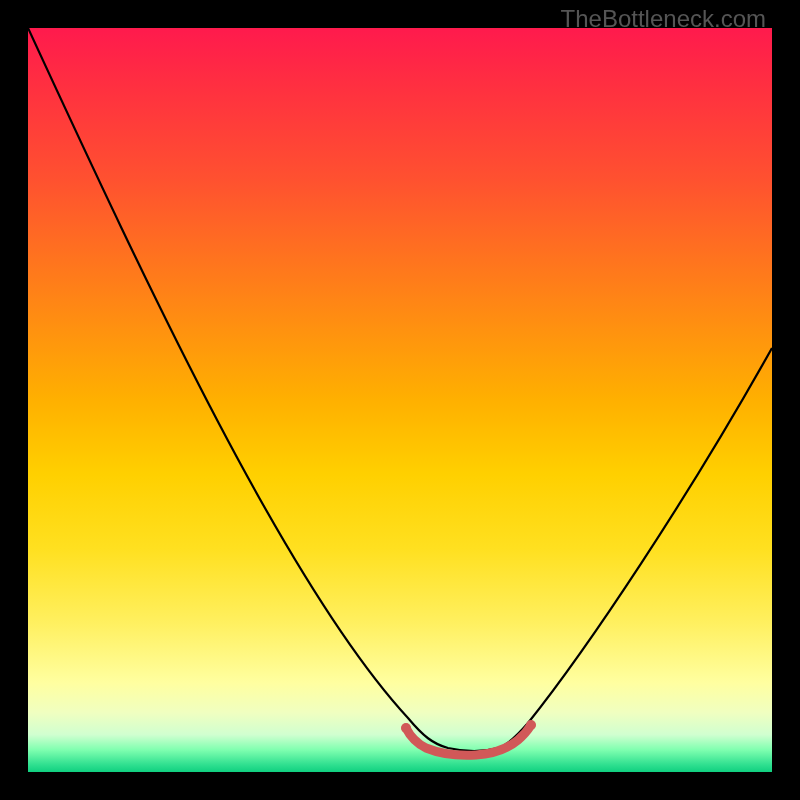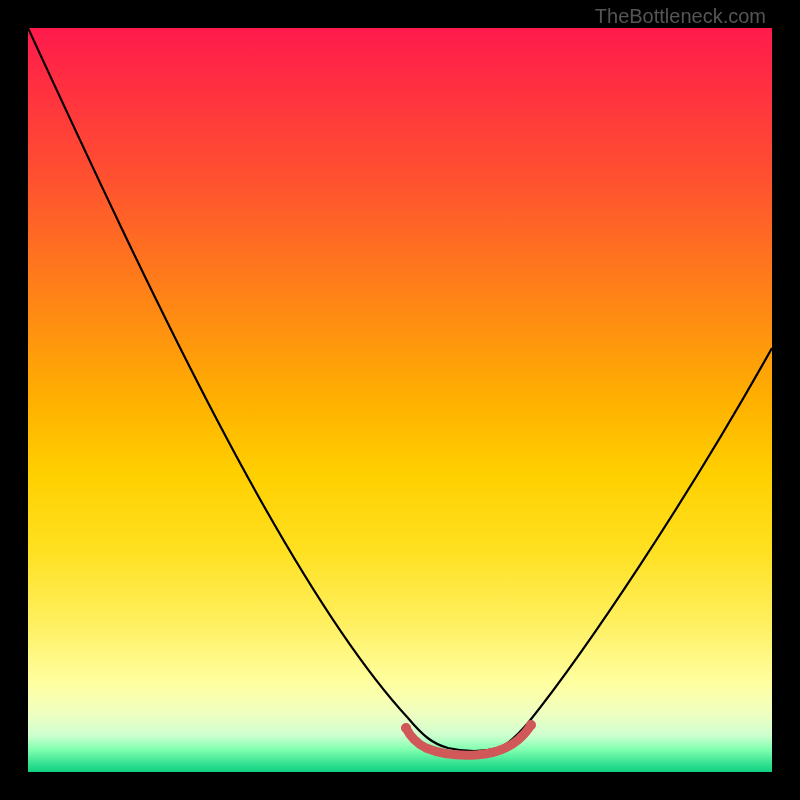--- a/index.html
+++ b/index.html
@@ -33,21 +33,21 @@
       #30e090 99%,
       #10d080 100%
     );
   }
   .watermark {
     position: absolute;
     top: 5px;
     right: 34px;
     color: #555;
     font-family: Arial, Helvetica, sans-serif;
-    font-size: 20px;
+    font-size: 24px;
     font-weight: 500;
     z-index: 10;
   }
   svg.curves {
     position: absolute;
     left: 0; top: 0;
     width: 100%; height: 100%;
     pointer-events: none;
   }
 </style>

